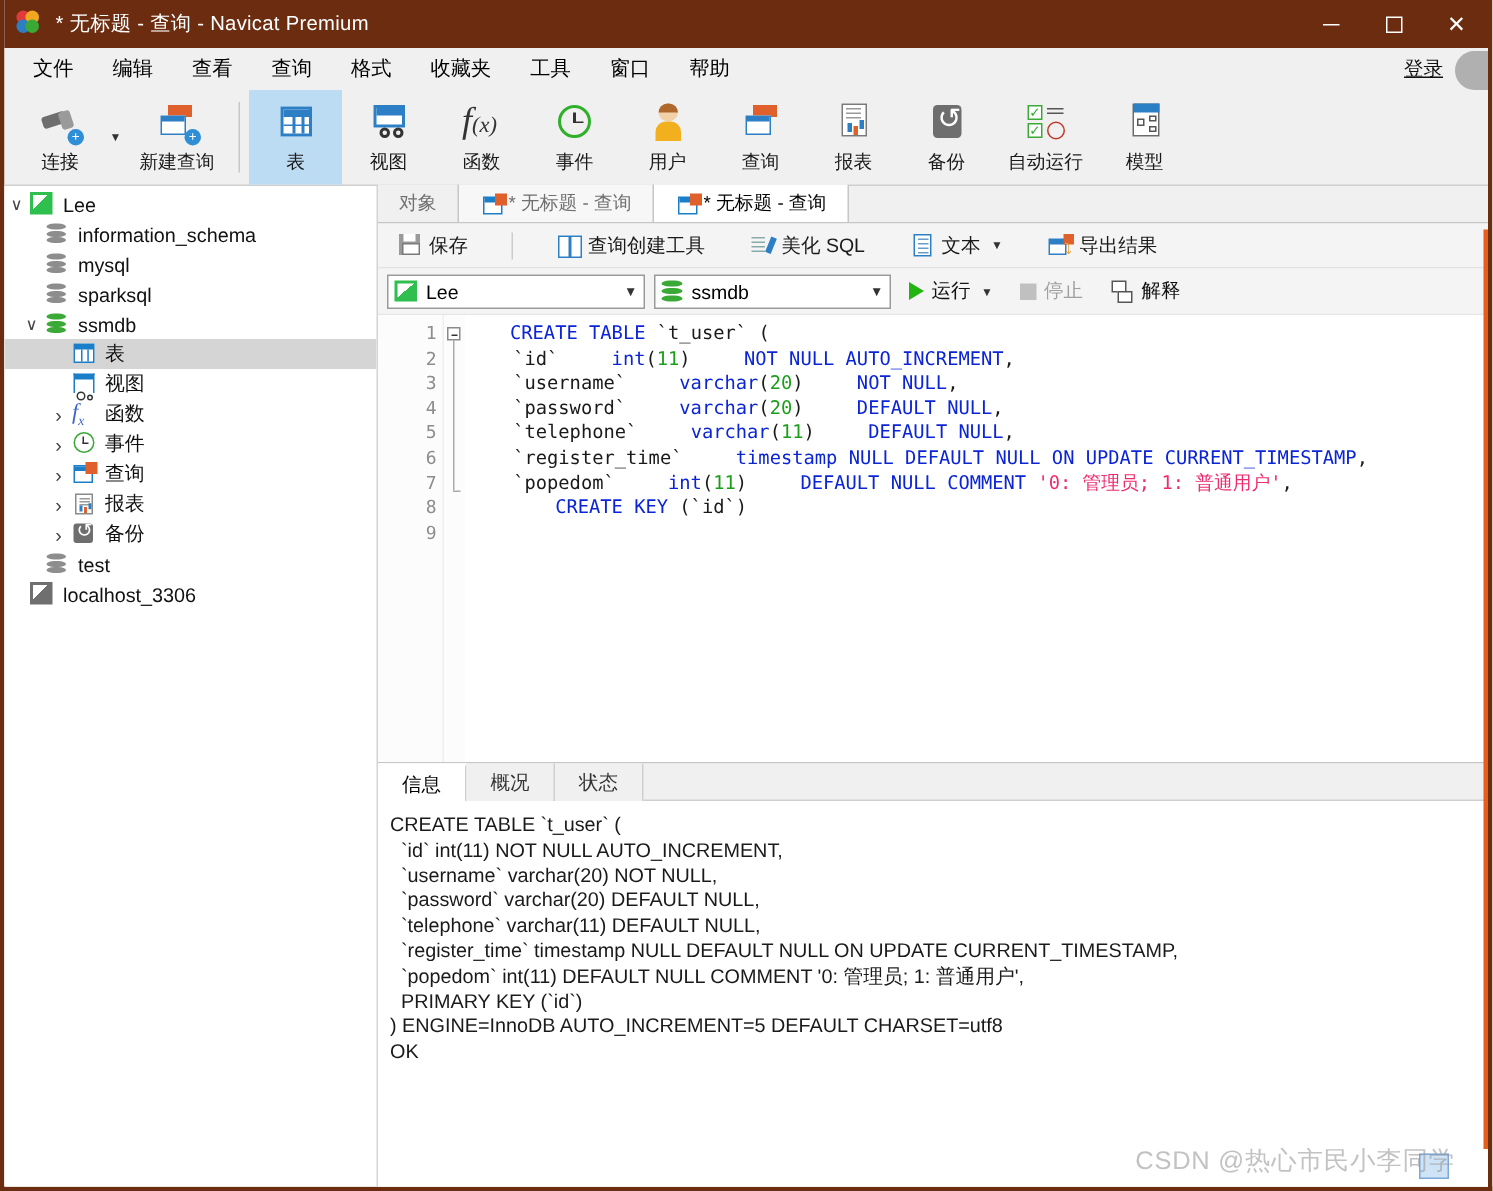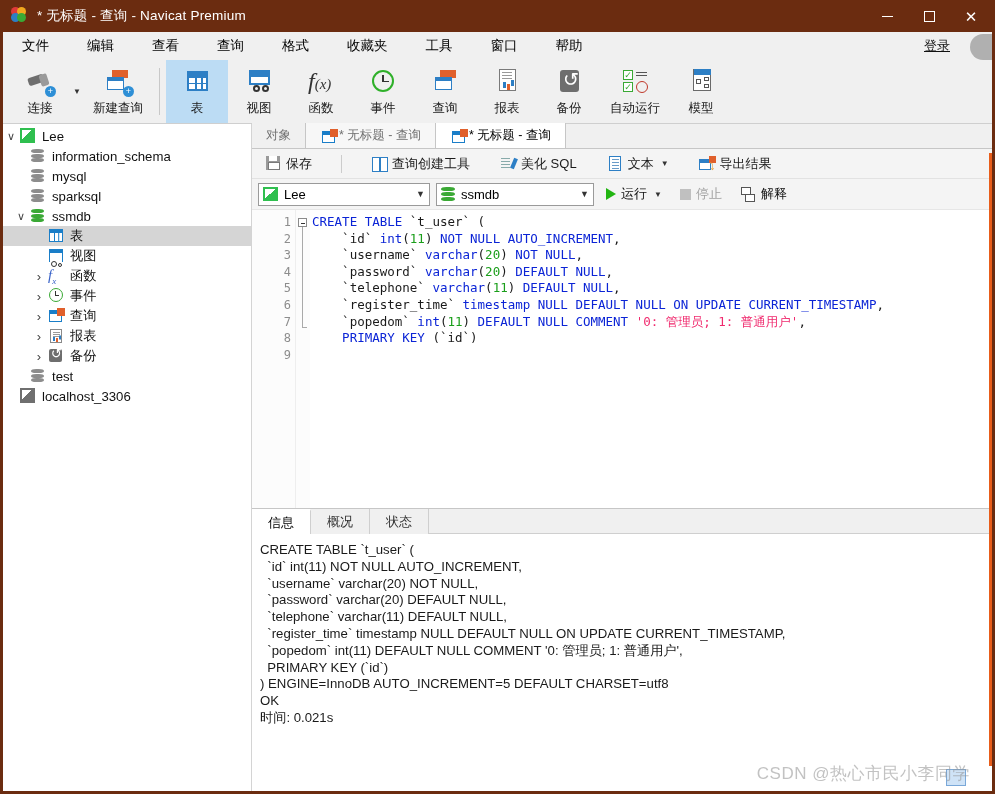--- a/index.html
+++ b/index.html
@@ -32,21 +32,21 @@
   .win-btn {
     width: 42px; height: 32px; display: flex; align-items: center; justify-content: center;
     color: #fff; font-size: 15px; line-height: 1;
   }
   .minglyph { display:block; width:11px; height:1px; background:#fff; }
   .maxglyph { display:block; width:11px; height:11px; border:1px solid #fff; }
 
   
   .menubar {
     height: 28px; background: #f0f0f0; display: flex; align-items: center;
-    flex: none; padding-left: 6px; position: relative; gap: 12px;
+    flex: none; padding-left: 6px; position: relative;
   }
   .menu-item { padding: 4px 13px; font-size: 13.5px; color: #000; white-space: nowrap; }
   .menu-spacer { flex: 1; }
   .login-link {
     font-size: 13px; color: #111; text-decoration: underline;
     margin-right: 6px; white-space: nowrap;
   }
   .menu-avatar {
     width: 24px; height: 28px; position: relative; overflow: hidden; flex: none;
   }
@@ -258,21 +258,21 @@
   .foldcol { width: 14px; flex:none; background:#fcfcfc; padding-top:4px; position:relative; }
   .fold-box {
     width:9px;height:9px;border:1px solid #8a8a8a;background:#fff;position:absolute;
     left:2px; top:8px;
   }
   .fold-box::before{content:"";position:absolute;left:1.5px;top:3.5px;width:4px;height:1px;background:#333;}
   .fold-line { position:absolute; left:6px; top:17px; width:1px; height:100px; background:#a9a9a9; }
   .fold-end { position:absolute; left:6px; top:117px; width:5px; height:1px; background:#a9a9a9; }
   .code { flex: 1; padding: 4px 0 0 2px; overflow: hidden; }
   .code .ln { height: 16.6px; line-height: 16.6px; white-space: pre; }
-  .k { color: #0b24d6; }      
+  .k { color: #0b24d6; margin-left: 28px; }      
   .n { color: #1a9e1a; }      
   .id { color: #1a1a1a; }     
   .s { color: #f02a6e; }
   .pl { color: #1a1a1a; }
 
   
   .results {
     height: 283px; flex: none; background: #fff; display: flex; flex-direction: column;
     border-top: 1px solid #c6c6c6;
   }
@@ -551,20 +551,30 @@
       <div>函数</div>
     </div>
 
     <div class="tb-item">
       <div class="tb-icon">
           <div class="ic-clockbig"></div>
         </div>
       <div>事件</div>
     </div>
 
+    <div class="tb-item">
+      <div class="tb-icon">
+        <div class="ic-user">
+            <div class="head"></div>
+            <div class="hair"></div>
+            <div class="body"></div>
+          </div>
+      </div>
+      <div>用户</div>
+    </div>
 
     <div class="tb-item">
       <div class="tb-icon">
         <div class="ic-newq" style="left:5px;">
             <div class="top"></div>
             <div class="grid"></div>
           </div>
       </div>
       <div>查询</div>
     </div>
@@ -852,21 +862,21 @@
           <div class="fold-end"></div>
         </div>
         <div class="code" id="code-area">
             <div class="ln"><span class="k">CREATE TABLE </span><span class="id">`t_user`</span><span class="pl"> (</span></div>
             <div class="ln"><span class="id">    `id` </span><span class="k">int</span><span class="pl">(</span><span class="n">11</span><span class="pl">) </span><span class="k">NOT NULL AUTO_INCREMENT</span><span class="pl">,</span></div>
             <div class="ln"><span class="id">    `username` </span><span class="k">varchar</span><span class="pl">(</span><span class="n">20</span><span class="pl">) </span><span class="k">NOT NULL</span><span class="pl">,</span></div>
             <div class="ln"><span class="id">    `password` </span><span class="k">varchar</span><span class="pl">(</span><span class="n">20</span><span class="pl">) </span><span class="k">DEFAULT NULL</span><span class="pl">,</span></div>
             <div class="ln"><span class="id">    `telephone` </span><span class="k">varchar</span><span class="pl">(</span><span class="n">11</span><span class="pl">) </span><span class="k">DEFAULT NULL</span><span class="pl">,</span></div>
             <div class="ln"><span class="id">    `register_time` </span><span class="k">timestamp NULL DEFAULT NULL ON UPDATE CURRENT_TIMESTAMP</span><span class="pl">,</span></div>
             <div class="ln"><span class="id">    `popedom` </span><span class="k">int</span><span class="pl">(</span><span class="n">11</span><span class="pl">) </span><span class="k">DEFAULT NULL COMMENT </span><span class="s">'0: 管理员; 1: 普通用户'</span><span class="pl">,</span></div>
-            <div class="ln"><span class="k">    PRIMARY KEY </span><span class="id">(`id`)</span></div>
+            <div class="ln"><span class="k">    CREATE KEY </span><span class="id">(`id`)</span></div>
           </div>
       </div>
 
       <div class="results">
         <div class="res-tabs">
           <div class="res-tab active">
             <span>信息</span>
           </div>
           <div class="res-tab">
             <span>概况</span>
@@ -880,21 +890,20 @@
             <div>CREATE TABLE `t_user` (</div>
             <div>  `id` int(11) NOT NULL AUTO_INCREMENT,</div>
             <div>  `username` varchar(20) NOT NULL,</div>
             <div>  `password` varchar(20) DEFAULT NULL,</div>
             <div>  `telephone` varchar(11) DEFAULT NULL,</div>
             <div>  `register_time` timestamp NULL DEFAULT NULL ON UPDATE CURRENT_TIMESTAMP,</div>
             <div>  `popedom` int(11) DEFAULT NULL COMMENT '0: 管理员; 1: 普通用户',</div>
             <div>  PRIMARY KEY (`id`)</div>
             <div>) ENGINE=InnoDB AUTO_INCREMENT=5 DEFAULT CHARSET=utf8</div>
             <div>OK</div>
-            <div>时间: 0.021s</div>
           </div>
       </div>
 
     </div>
   </div>
 
 
   <div class="wm-select"></div>
   <div class="watermark">CSDN @热心市民小李同学</div>
   <div class="vscroll-right"></div>

